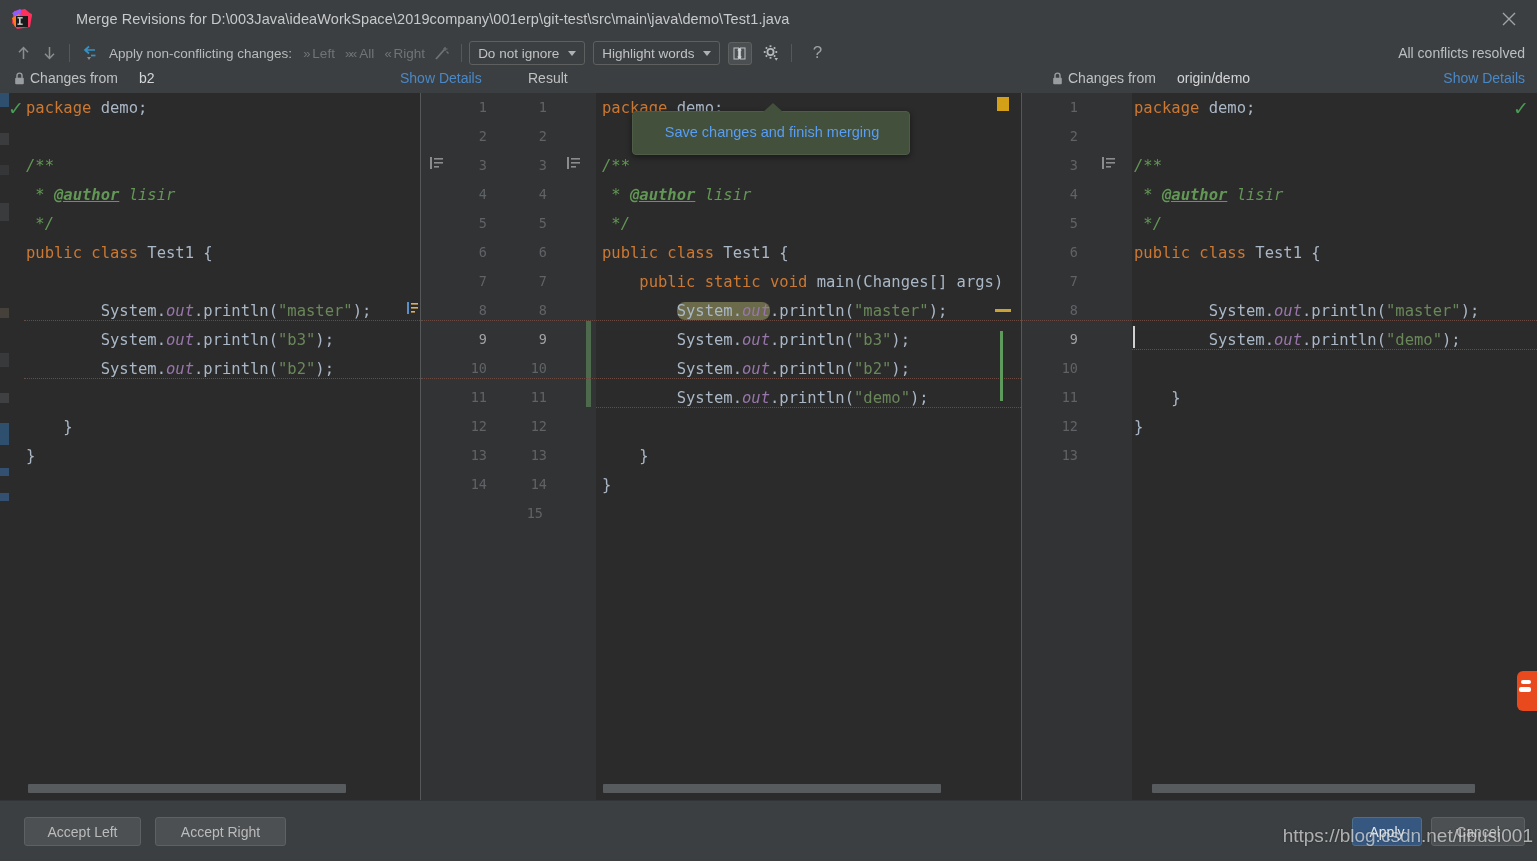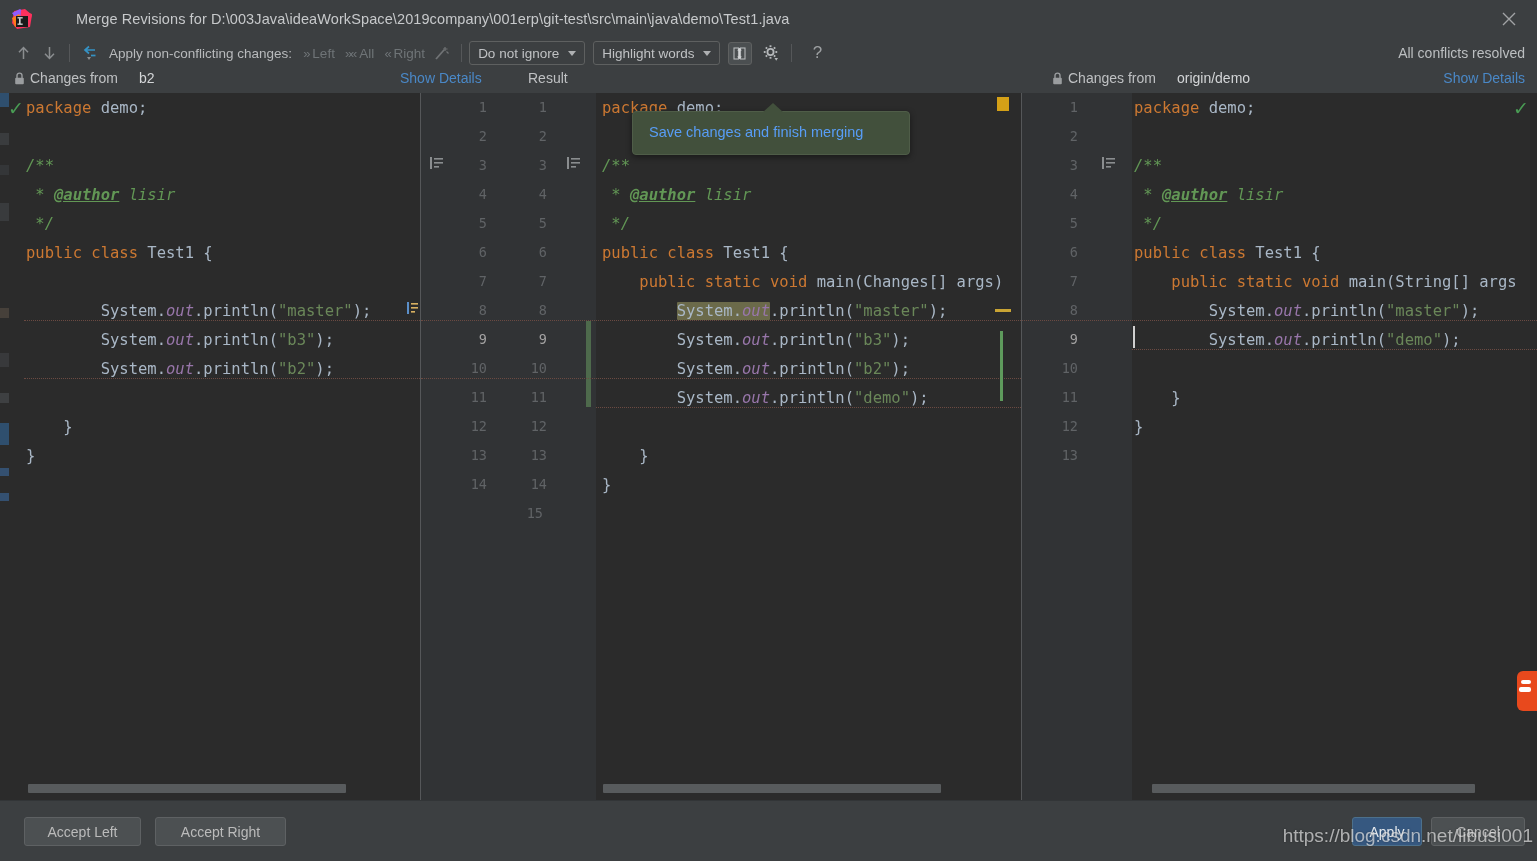--- a/index.html
+++ b/index.html
@@ -221,21 +221,21 @@
     width: 5px;
     background: #4e6a4c;
   }
   .green-mark {
     position: absolute;
     width: 3px;
     background: #5e9a5c;
   }
   .hl-word {
     background: #6b6a4a;
-    border-radius: 1px;
+    border-radius: 8px;
   }
   .yellow-dash {
     position: absolute;
     width: 16px; height: 3px;
     background: #c9a434;
   }
   .marker-square {
     position: absolute;
     width: 12px; height: 14px;
     background: #d4a017;
@@ -267,21 +267,21 @@
     left: 632px; top: 111px;
     width: 278px;
     background: #42503c;
     border: 1px solid #4f5d48;
     border-radius: 4px;
     padding: 9px 14px 11px 16px;
     z-index: 40;
     box-shadow: 0 2px 6px rgba(0,0,0,.45);
   }
   .tooltip .line1 { font-size: 14.5px; color: #d3d5d7; line-height: 22px; white-space: nowrap;}
-  .tooltip .line2 { font-size: 14.5px; color: #589df6; line-height: 22px; cursor: pointer; white-space: nowrap;}
+  .tooltip .line2 { font-size: 14.5px; color: #589df6; line-height: 22px; cursor: pointer; white-space: nowrap; text-align: center;}
   .tooltip-arrow {
     position: absolute;
     top: -9px; left: 130px;
     width: 0; height: 0;
     border-left: 10px solid transparent;
     border-right: 10px solid transparent;
     border-bottom: 9px solid #42503c;
   }
   .tooltip-arrow:after {
     content:''; position:absolute; top:0px; left:-10px;
@@ -661,21 +661,20 @@
         </svg>
     </div>
 
     <div class="code" style="left:110px;">
       <div class="ln" style="left:2px; top:1px;"><span class="kw">package</span><span class="txt"> demo;</span></div>
       <div class="ln" style="left:2px; top:30px;"></div>
       <div class="ln" style="left:2px; top:59px;"><span class="cmt">/**</span></div>
       <div class="ln" style="left:2px; top:88px;"><span class="cmt"> * </span><span class="doctag">@author</span><span class="cmt"> lisir</span></div>
       <div class="ln" style="left:2px; top:117px;"><span class="cmt"> */</span></div>
       <div class="ln" style="left:2px; top:146px;"><span class="kw">public class</span><span class="txt"> Test1 {</span></div>
-      <div class="ln" style="left:2px; top:175px;"><span class="txt">    </span><span class="kw">public static void</span><span class="txt"> main(String[] args</span></div>
       <div class="ln" style="left:2px; top:204px;"><span class="txt">        System.</span><span class="fld">out</span><span class="txt">.println(</span><span class="str">"master"</span><span class="txt">);</span></div>
       <div class="ln" style="left:2px; top:233px;"><span class="txt">        System.</span><span class="fld">out</span><span class="txt">.println(</span><span class="str">"demo"</span><span class="txt">);</span></div>
       <div class="ln" style="left:2px; top:262px;"></div>
       <div class="ln" style="left:2px; top:291px;"><span class="txt">    }</span></div>
       <div class="ln" style="left:2px; top:320px;"><span class="txt">}</span></div>
     </div>
 
     <div class="dashline" style="top:227px; left:0; right:0;"></div>
     <div class="dashline" style="top:256px; left:110px; right:0;"></div>
 

